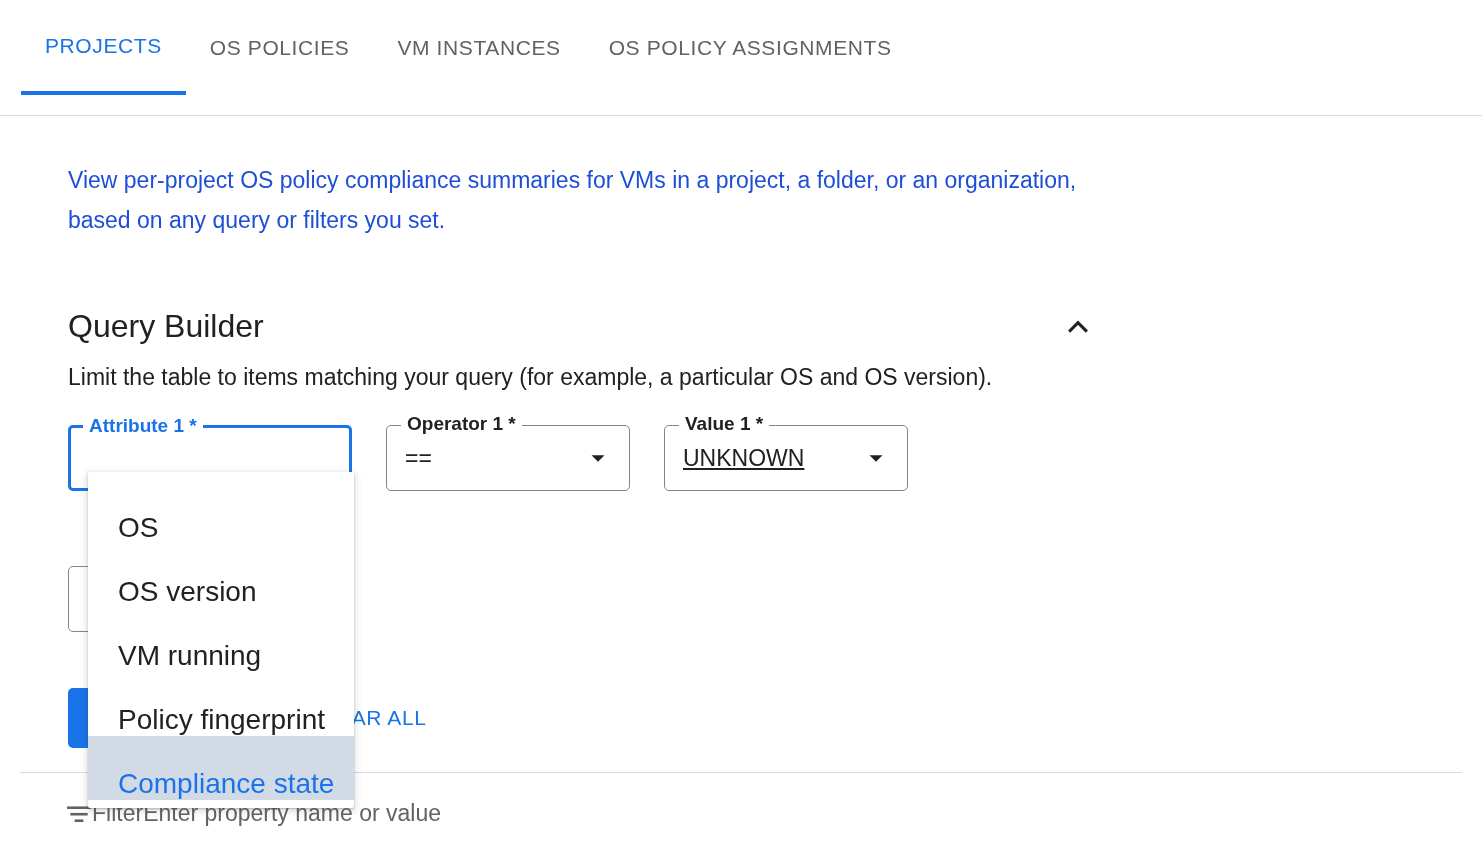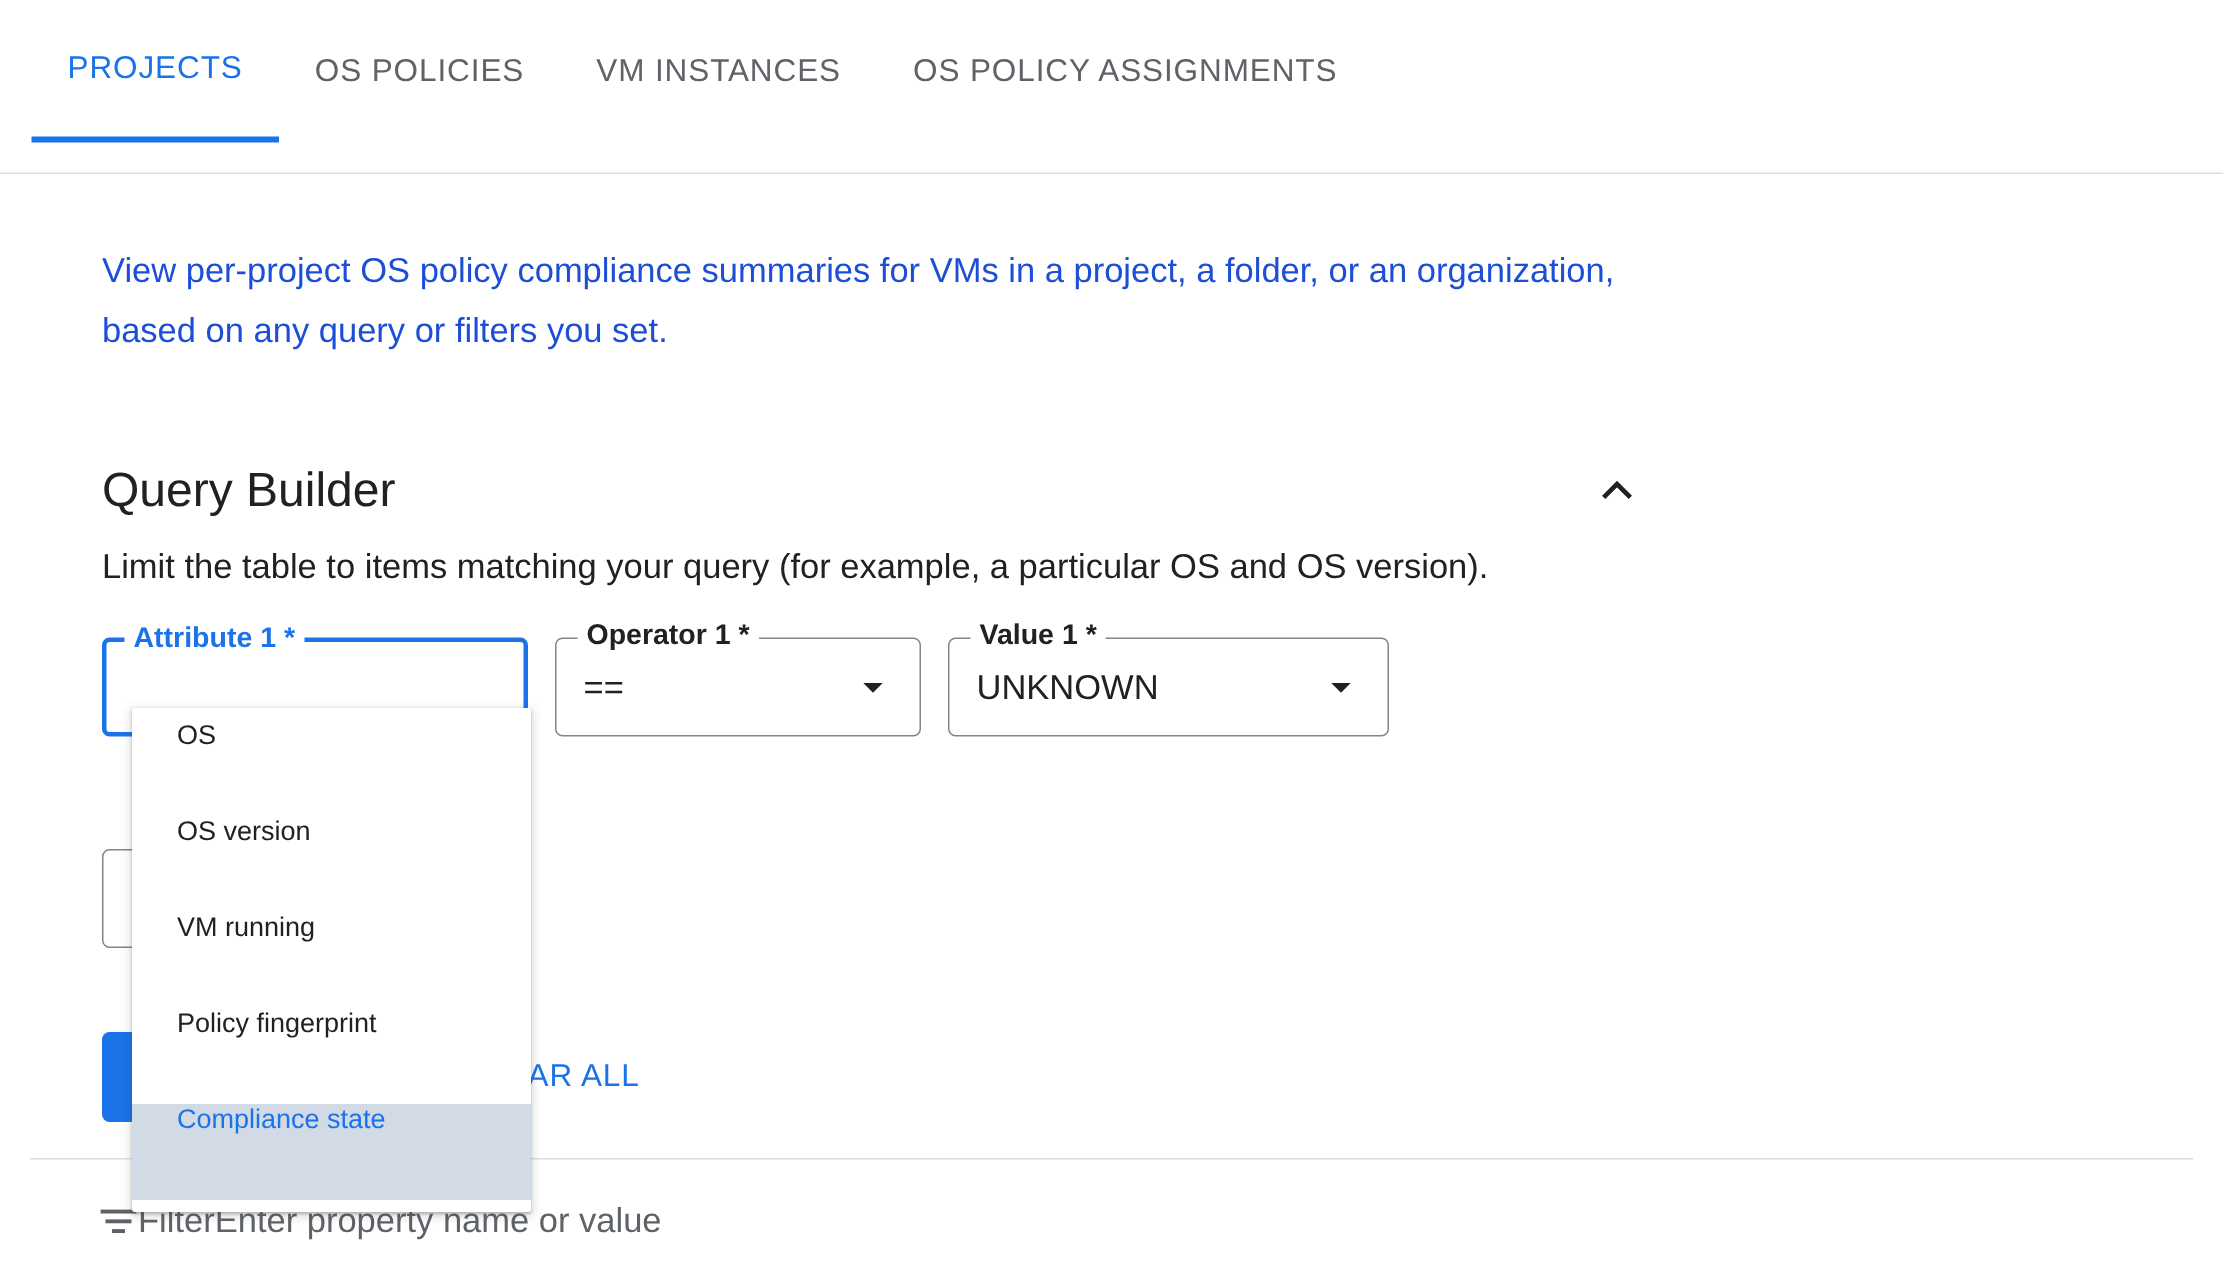--- a/index.html
+++ b/index.html
@@ -79,21 +79,21 @@
     font-size: 23px;
     color: #202124;
   }
 
   
   .fields {
     position: relative;
     margin: 34px 0 0 68px;
     display: flex;
     align-items: center;
-    gap: 18px;
+    gap: 34px;
   }
   .field {
     position: relative;
     box-sizing: border-box;
     height: 66px;
     border: 1px solid #80868b;
     border-radius: 5px;
     padding: 0 18px;
     display: flex;
     align-items: center;
@@ -123,21 +123,21 @@
     white-space: nowrap;
   }
   .field .arrow {
     margin-left: auto;
     padding-left: 26px;
     display: flex;
     align-items: center;
   }
   #field-attribute { width: 284px; }
   #field-operator { width: 244px; }
-  #field-value    { width: 294px; }
+  #field-value    { width: 244px; text-decoration: underline; }
 
   
   .below-field {
     position: absolute;
     left: 68px;
     top: 566px;
     width: 284px;
     height: 66px;
     border: 1px solid #80868b;
     border-radius: 5px;
@@ -205,23 +205,23 @@
     width: 266px;
     background: #ffffff;
     box-shadow: 0 2px 6px 2px rgba(60,64,67,.15), 0 1px 2px rgba(60,64,67,.3);
     border-radius: 2px;
     padding: 8px 0;
     z-index: 50;
   }
   .dd-item {
     height: 64px;
     display: flex;
-    align-items: flex-start;
+    align-items: flex-end;
     padding: 0 30px;
-    font-size: 18px;
+    font-size: 28px;
     color: #202124;
     cursor: pointer;
     box-sizing: border-box;
     white-space: nowrap;
   }
   .dd-item.selected {
     background: #d2dae6;
     color: #1a73e8;
   }
 </style>

